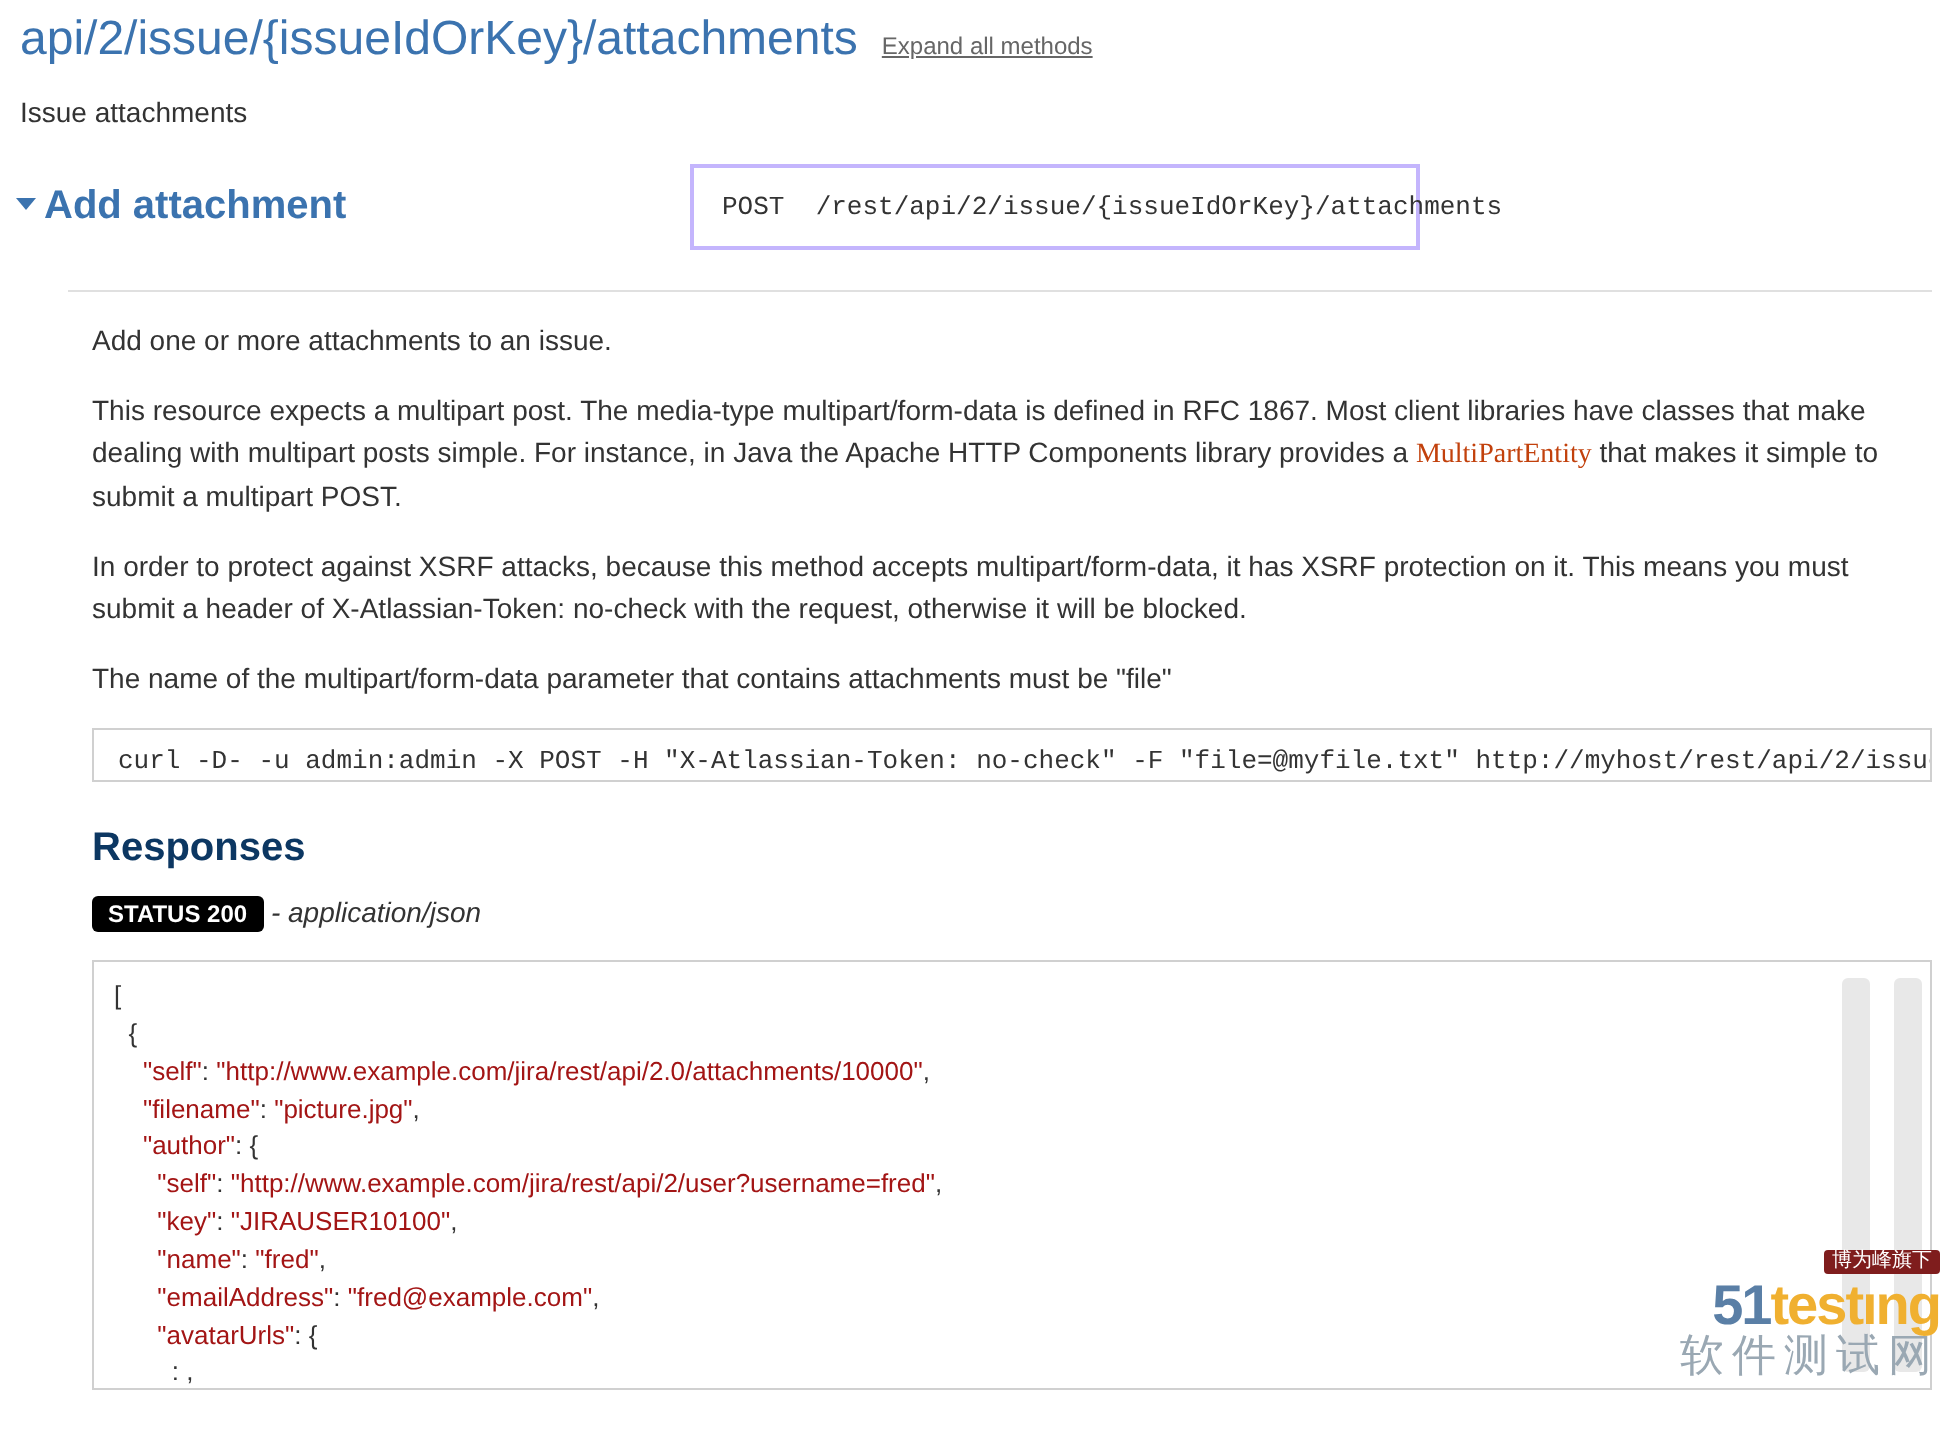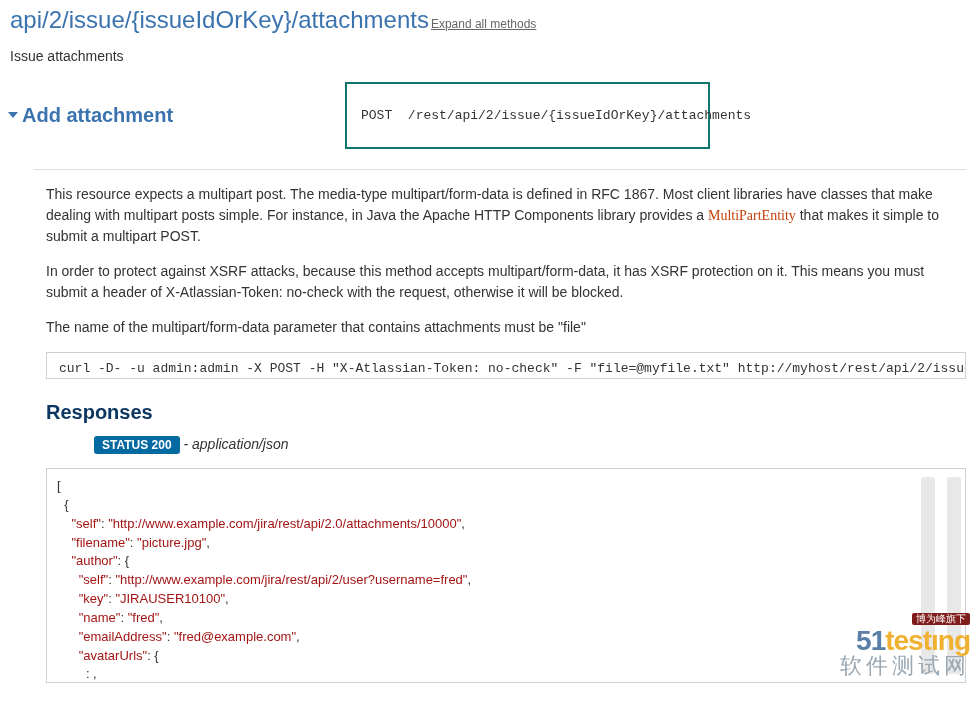--- a/index.html
+++ b/index.html
@@ -6,21 +6,21 @@
   body {
     margin: 0;
     padding: 6px 10px 0 10px;
     font-family: Arial, Helvetica, sans-serif;
     font-size: 14px;
     color: #333;
     width: 976px;
     background: #fff;
     position: relative;
   }
-  .title-row { display: flex; align-items: baseline; gap: 2px; }
+  .title-row { display: flex; align-items: baseline; gap: 12px; }
   .resource-title {
     color: #3b73af;
     font-size: 24px;
     font-weight: 400;
     margin: 0 0 12px 0;
   }
   .expand-all { color: #666; font-size: 12px; text-decoration: underline; cursor: pointer; }
   .subtitle { color: #333; font-size: 14px; margin: 2px 0 18px 0; }
   .method-row { display: flex; align-items: center; margin-bottom: 20px; }
   .method-title {
@@ -35,22 +35,22 @@
     width: 0; height: 0;
     border-top: 5px solid transparent;
     border-bottom: 5px solid transparent;
     border-left: 6px solid #3b73af;
     transform: rotate(90deg);
     margin-right: 6px;
     position: relative;
     top: -2px;
   }
   .endpoint-box {
-    border: 2px solid #0f766e;
-    padding: 24px 14px;
+    border: 2px solid #c4b5fd;
+    padding: 12px 14px;
     font-family: "Courier New", monospace;
     font-size: 13px;
     color: #333;
     width: 365px;
   }
   .content-block {
     border-top: 1px solid #e0e0e0;
     margin-left: 24px;
     padding: 14px 0 0 12px;
   }
@@ -67,27 +67,26 @@
     font-size: 13px;
     color: #333;
     padding: 8px 12px 2px 12px;
     white-space: pre;
     min-width: 1200px;
   }
   .responses-title { color: #0c3762; font-size: 20px; font-weight: bold; margin: 6px 0 12px 0; }
   .status-line { margin: 4px 0 14px 0; }
   .status-badge {
     display: inline-block;
-    background: #0369a1;
+    background: #000000;
     color: #fff;
     font-size: 12px;
     font-weight: bold;
     padding: 2px 8px;
     border-radius: 3px;
-    margin-left: 48px;
   }
   .status-mime { font-style: italic; color: #333; font-size: 14px; }
   .example-label { font-size: 12px; font-weight: bold; letter-spacing: 0.3px; color: #333; margin: 0 0 4px 0; }
   .example-wrap {
     border: 1px solid #d0d0d0;
     padding: 8px 10px;
     height: 215px;
     overflow-y: hidden;
     position: relative;
   }
@@ -160,20 +159,21 @@
   <h2 class="method-title">
     <span class="caret"></span><span>Add attachment</span>
   </h2>
   <div class="endpoint-box">
     <span>POST</span>&nbsp;&nbsp;<span>/rest/api/2/issue/{issueIdOrKey}/attachments</span>
   </div>
 </div>
 
 <div class="content-block">
 
+  <p class="para">Add one or more attachments to an issue.</p>
 
   <p class="para">
     <span>This resource expects a multipart post. The media-type multipart/form-data is defined in RFC 1867. Most client libraries have classes that make dealing with multipart posts simple. For instance, in Java the Apache HTTP Components library provides a </span><a href="#" class="inline-link">MultiPartEntity</a><span> that makes it simple to submit a multipart POST.</span>
   </p>
 
   <p class="para">In order to protect against XSRF attacks, because this method accepts multipart/form-data, it has XSRF protection on it. This means you must submit a header of X-Atlassian-Token: no-check with the request, otherwise it will be blocked.</p>
 
   <p class="para">The name of the multipart/form-data parameter that contains attachments must be "file"</p>
 
 

